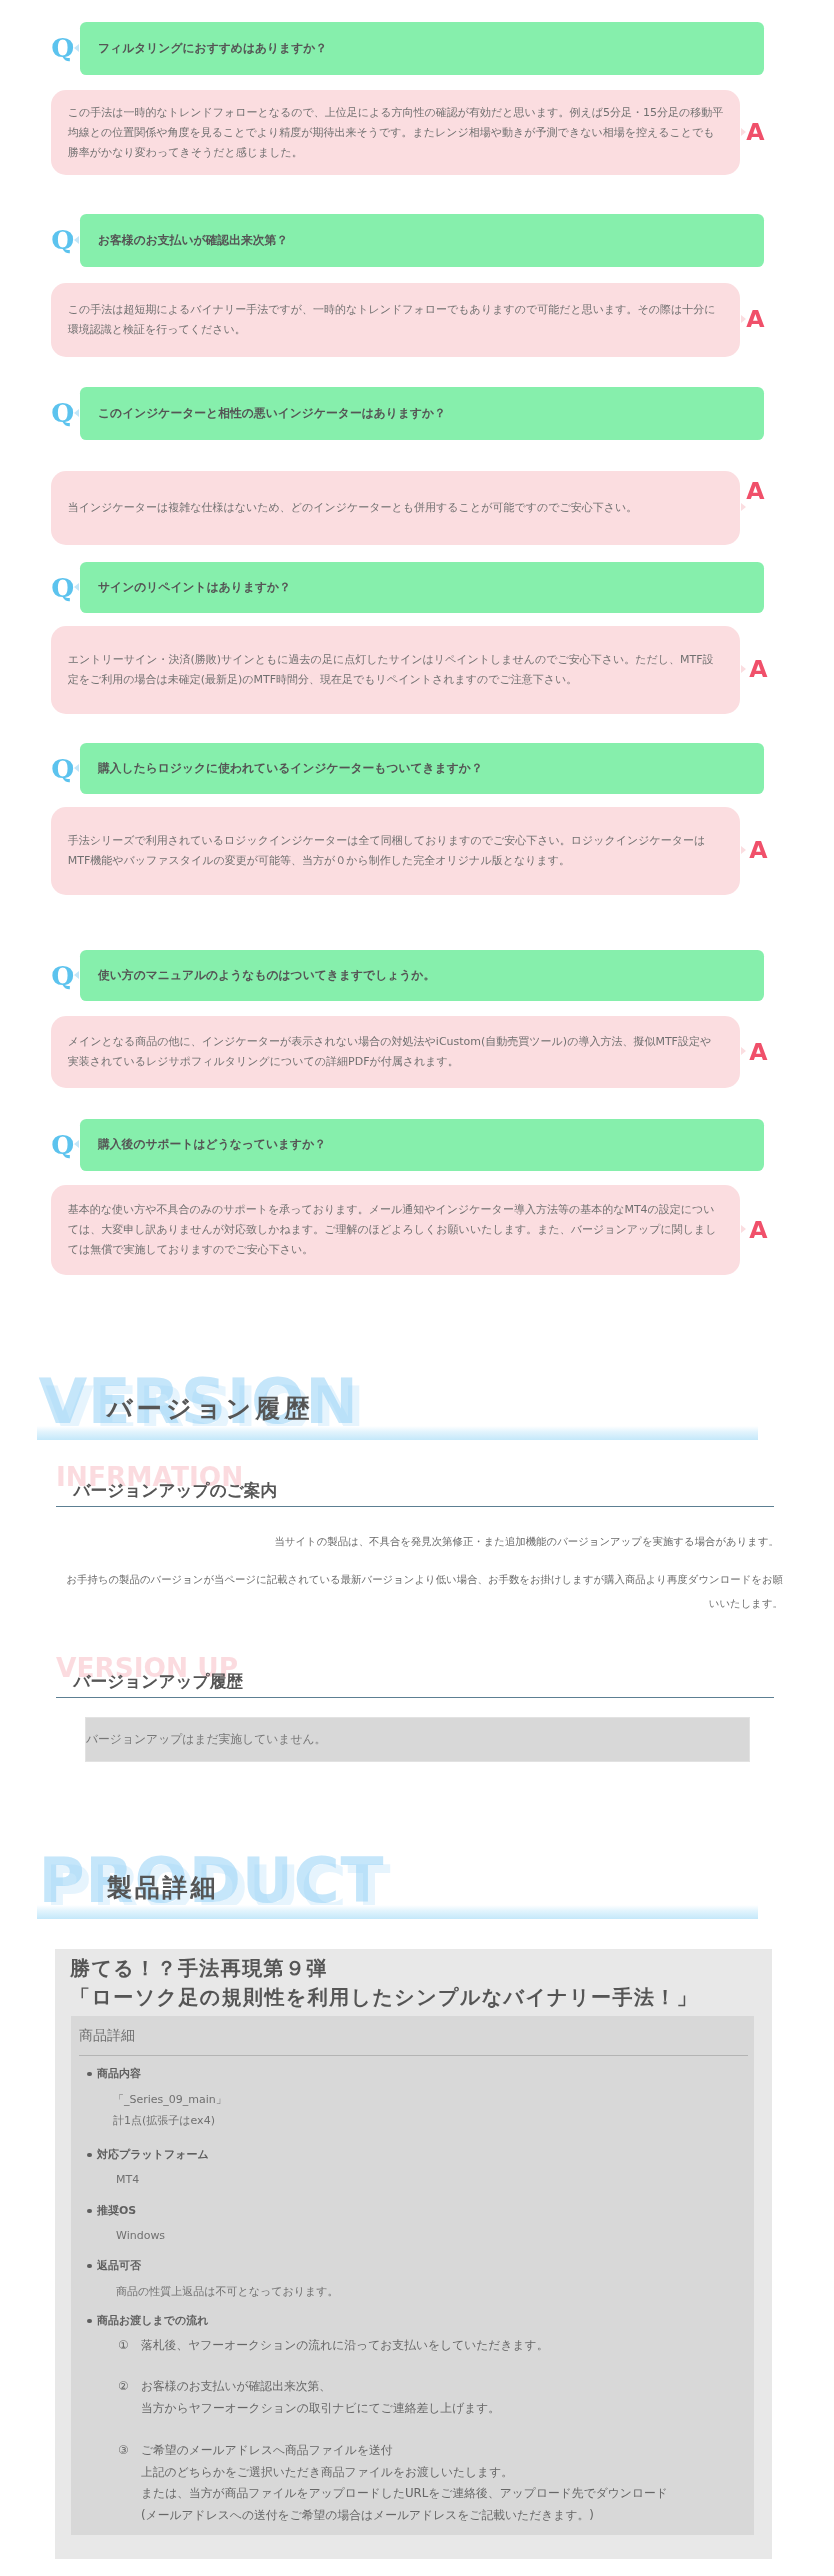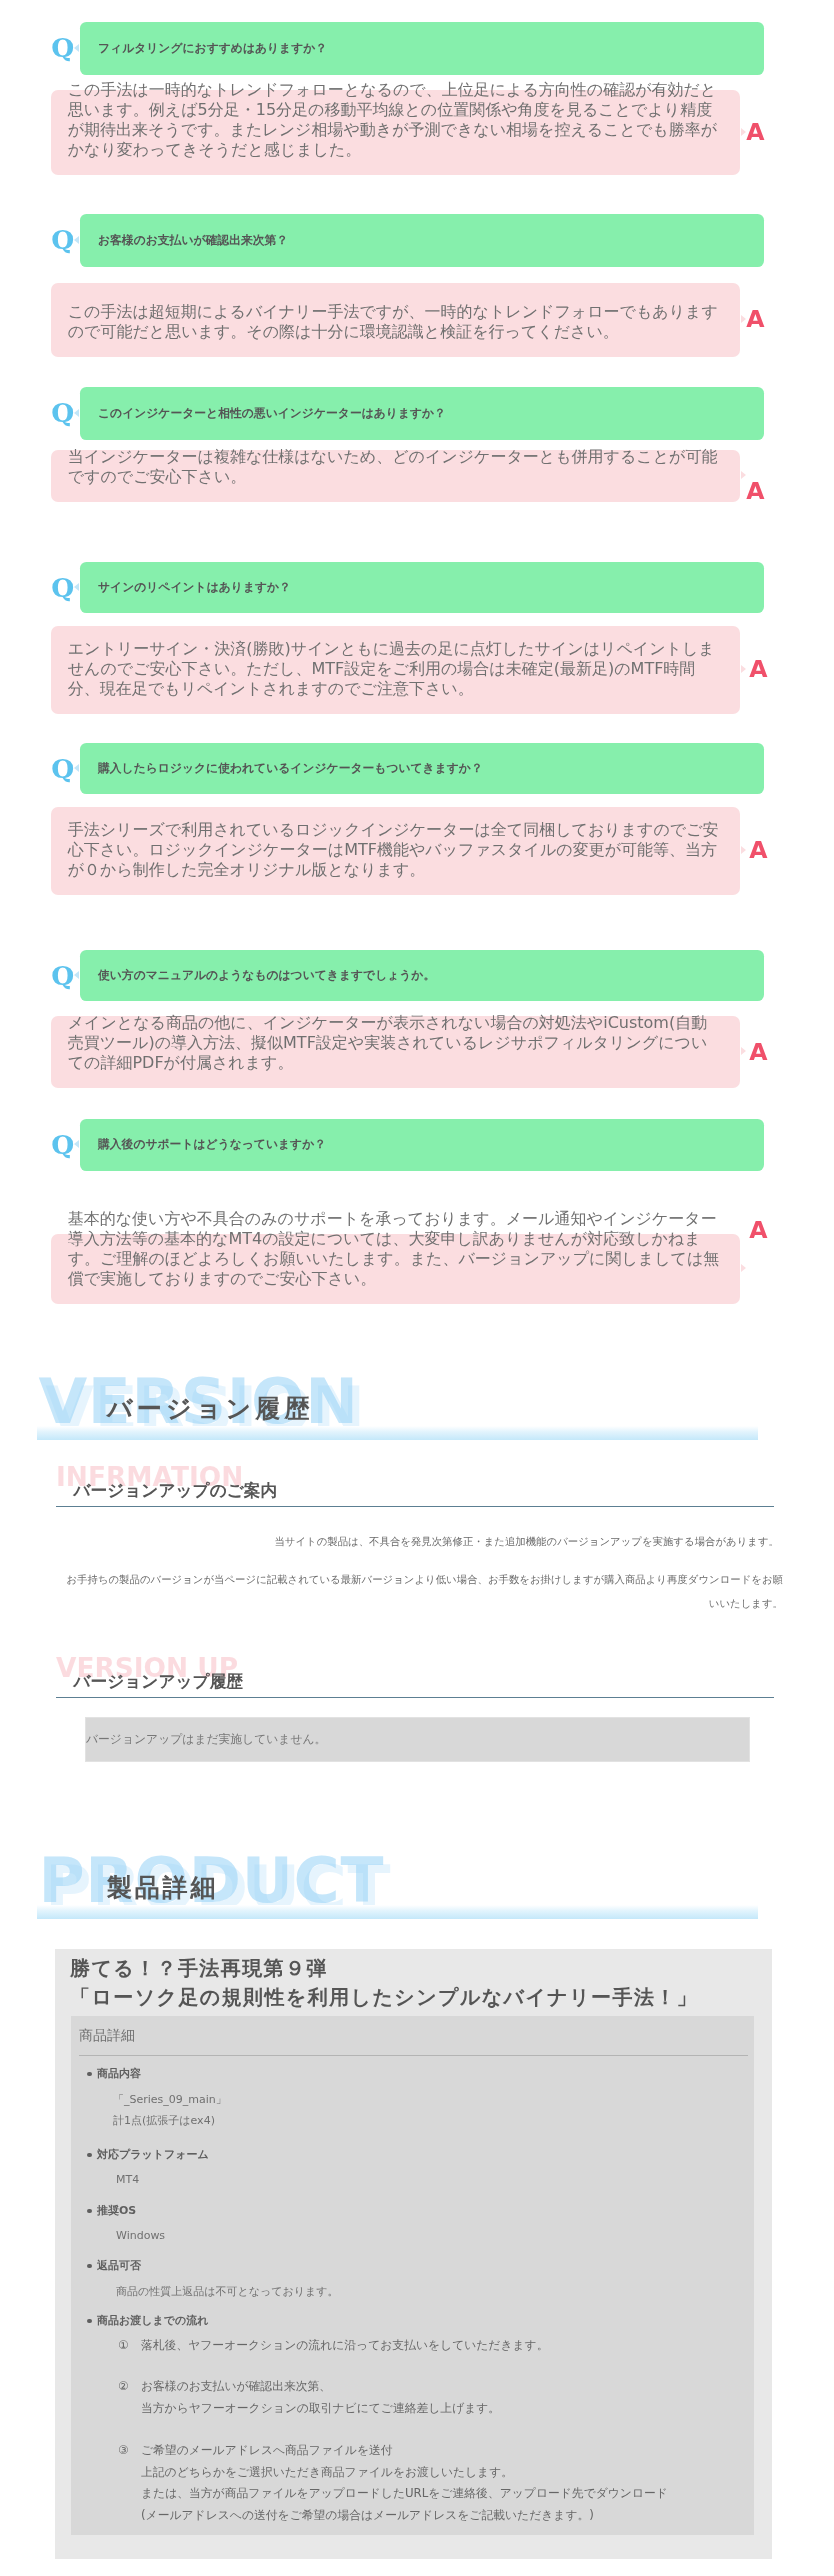--- a/index.html
+++ b/index.html
@@ -17,23 +17,23 @@
     content: ""; position: absolute; left: -5.6px; top: 50%; margin-top: -4.9px;
     border-top: 4.9px solid transparent; border-bottom: 4.9px solid transparent; border-right: 5.6px solid #c2e6f8;
   }
   .q-mark {
     position: absolute; left: 51px; width: 23.6px; text-align: center;
     font-family: "DejaVu Serif", "Liberation Serif", serif;
     font-size: 26.4px; font-weight: bold; color: #5cc3ee; line-height: 1;
   }
   .faq-a {
     position: absolute; left: 51px; width: 689px;
-    background: #fbdde0; border-radius: 7px;
-    display: flex; align-items: flex-end; padding: 15.3px 15.3px 15.3px 16.7px;
-    font-size: 16px; line-height: 20px; color: #707070;
+    background: #fbdde0; border-radius: 15px;
+    display: flex; align-items: center; padding: 15.3px 15.3px 15.3px 16.7px;
+    font-size: 11px; line-height: 20px; color: #707070;
   }
   .faq-a::after {
     content: ""; position: absolute; right: -5.6px; top: 50%; margin-top: -4.9px;
     border-top: 4.9px solid transparent; border-bottom: 4.9px solid transparent; border-left: 5.6px solid #fbdde0;
   }
   .a-mark {
     position: absolute; left: 745px; width: 21px; text-align: center;
     font-size: 23.6px; font-weight: bold; color: #f0506a; line-height: 1;
     font-family: "DejaVu Sans", sans-serif;
   }
@@ -123,21 +123,21 @@
     </div>
   <div class="faq-a" style="top:283px;height:74px">
       <span>この手法は超短期によるバイナリー手法ですが、一時的なトレンドフォローでもありますので可能だと思います。その際は十分に環境認識と検証を行ってください。</span>
     </div>
   <span class="a-mark" style="top:308px">A</span>
 
   <span class="q-mark" style="top:400px">Q</span>
   <div class="faq-q" style="top:387px">
       <span>このインジケーターと相性の悪いインジケーターはありますか？</span>
     </div>
-  <div class="faq-a" style="top:450px;height:52px">
+  <div class="faq-a" style="top:471px;height:74px">
       <span>当インジケーターは複雑な仕様はないため、どのインジケーターとも併用することが可能ですのでご安心下さい。</span>
     </div>
   <span class="a-mark" style="top:480px">A</span>
 
   <span class="q-mark" style="top:575px">Q</span>
   <div class="faq-q" style="top:562px;height:51px">
       <span>サインのリペイントはありますか？</span>
     </div>
   <div class="faq-a" style="top:626px;height:88px;padding-right:18px">
       <span>エントリーサイン・決済(勝敗)サインともに過去の足に点灯したサインはリペイントしませんのでご安心下さい。ただし、MTF設定をご利用の場合は未確定(最新足)のMTF時間分、現在足でもリペイントされますのでご注意下さい。</span>
@@ -159,21 +159,21 @@
     </div>
   <div class="faq-a" style="top:1016px;height:72px;padding-right:18px">
       <span>メインとなる商品の他に、インジケーターが表示されない場合の対処法やiCustom(自動売買ツール)の導入方法、擬似MTF設定や実装されているレジサポフィルタリングについての詳細PDFが付属されます。</span>
     </div>
   <span class="a-mark" style="top:1041px;left:748px">A</span>
 
   <span class="q-mark" style="top:1132px">Q</span>
   <div class="faq-q" style="top:1119px;height:52px">
       <span>購入後のサポートはどうなっていますか？</span>
     </div>
-  <div class="faq-a" style="top:1234px;height:70px;padding-right:18px">
+  <div class="faq-a" style="top:1185px;height:90px;padding-right:18px">
       <span>基本的な使い方や不具合のみのサポートを承っております。メール通知やインジケーター導入方法等の基本的なMT4の設定については、大変申し訳ありませんが対応致しかねます。ご理解のほどよろしくお願いいたします。また、バージョンアップに関しましては無償で実施しておりますのでご安心下さい。</span>
     </div>
   <span class="a-mark" style="top:1219px;left:748px">A</span>
 </div>
 
 <div class="big-head" style="top:1370px">
   <span class="wm2">VERSION</span>
   <span class="wm1">VERSION</span>
   <div class="band"></div>
   <span class="title">バージョン履歴</span>

